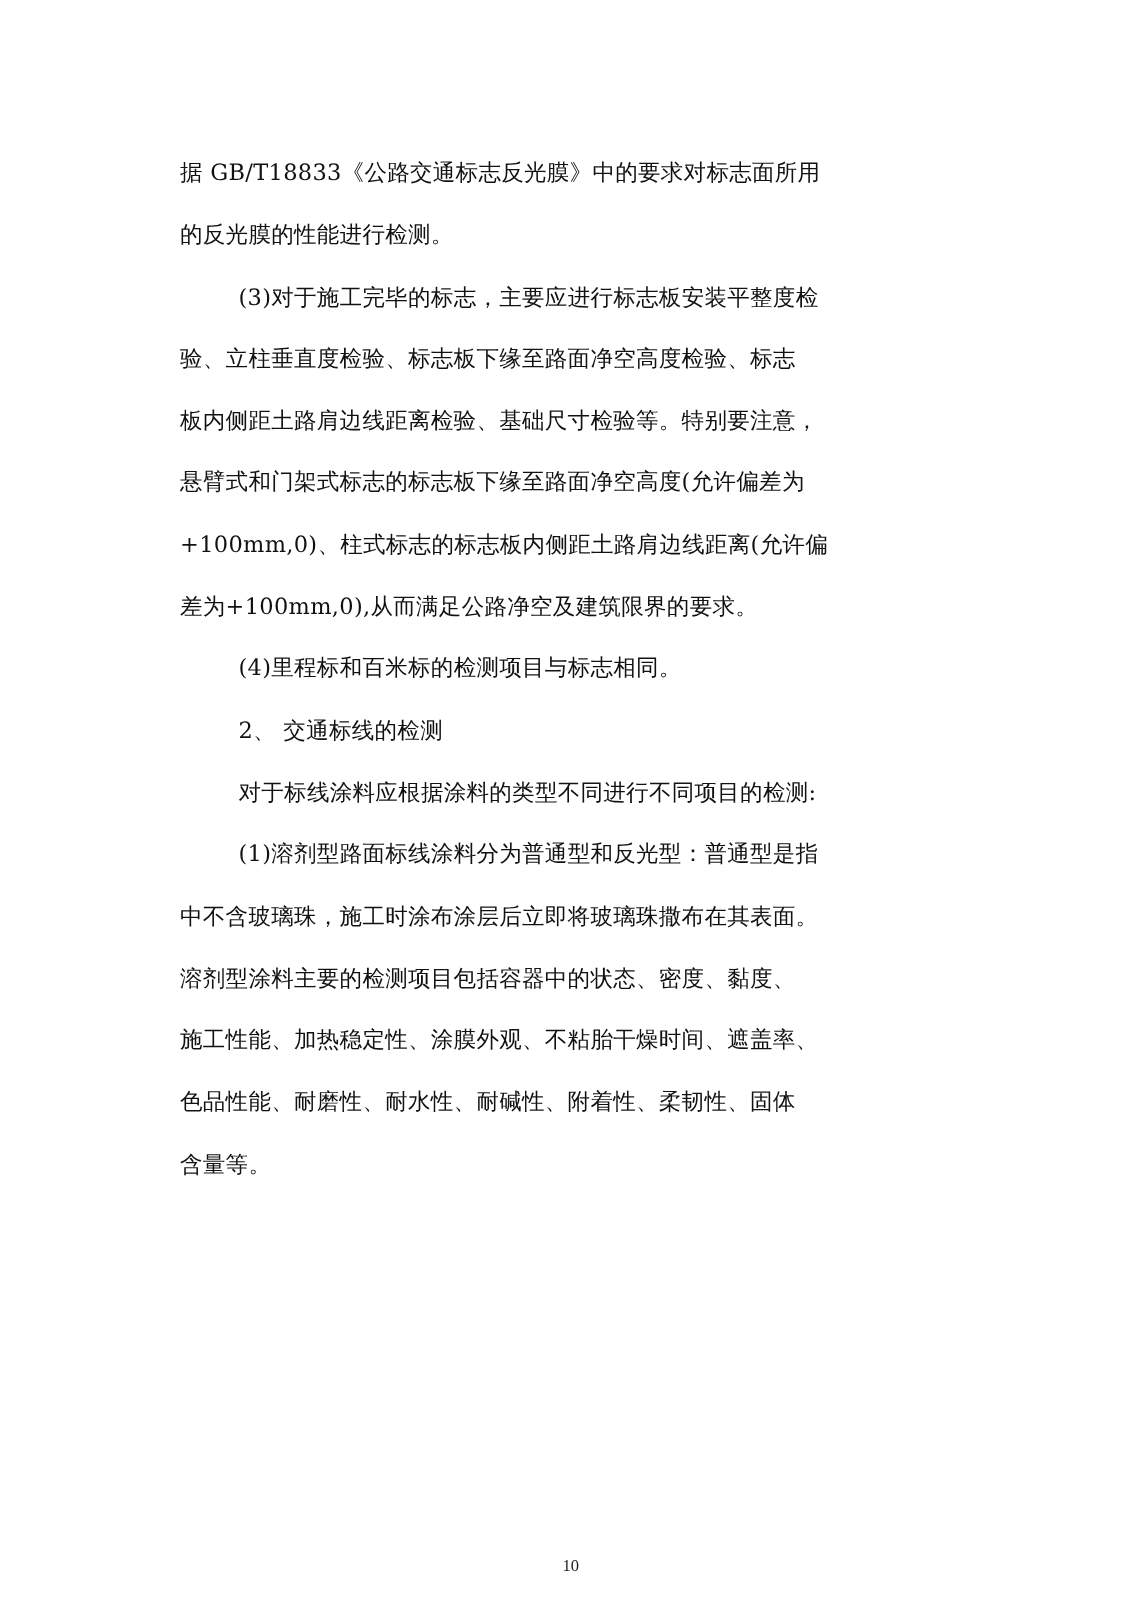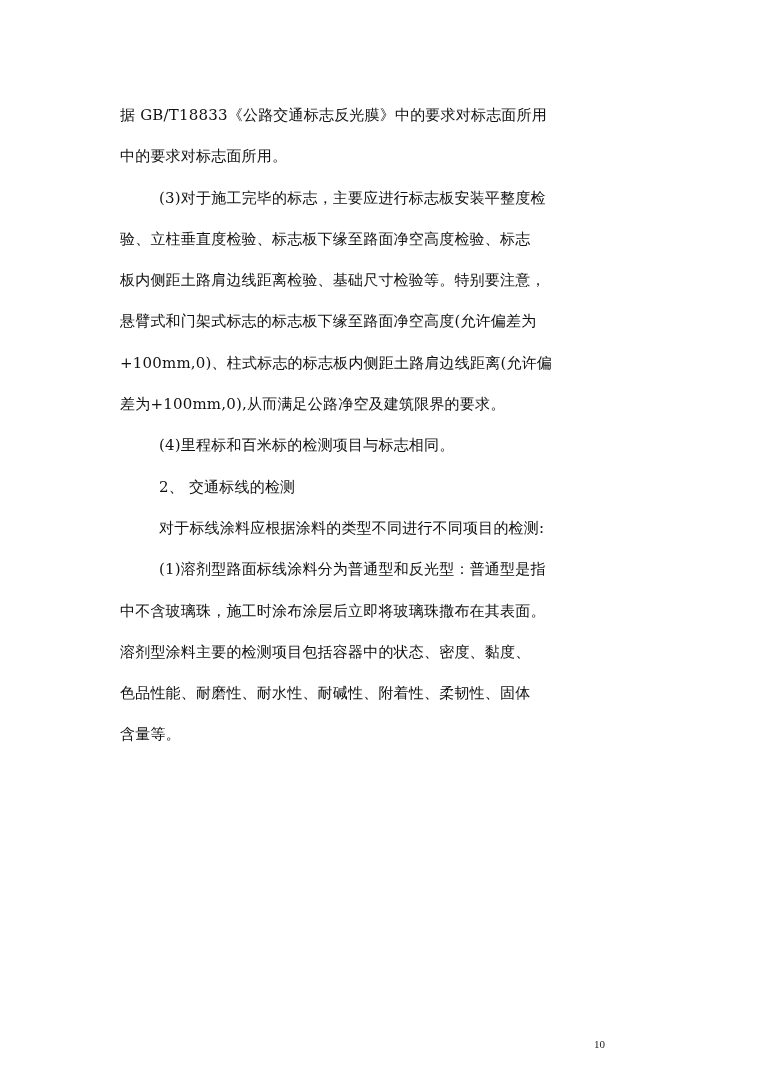--- a/index.html
+++ b/index.html
@@ -2,38 +2,39 @@
 <html><head>
 <meta charset="utf-8">
 <style>
   html, body { margin: 0; padding: 0; background: #ffffff; }
   body { width: 761px; height: 1077px; position: relative; overflow: hidden;
          font-family: "DejaVu Serif", "Liberation Serif", serif; color: #111111; }
   .page { position: absolute; left: 120px; top: 95px; width: 522px; }
   .line { height: 41.3px; line-height: 41.3px; font-size: 15px; white-space: nowrap;
           letter-spacing: 0.2px; }
   .indent { padding-left: 39px; }
-  .pagenum { position: absolute; top: 1038px; left: 0; width: 605px; text-align: right;
+  .pagenum { position: absolute; top: 1038px; left: 0; width: 761px; text-align: center;
              font-size: 11px; font-family: "Liberation Serif", serif; color: #222; }
 </style>
 </head>
 <body>
 
 <div class="page">
   <div class="line">据 GB/T18833《公路交通标志反光膜》中的要求对标志面所用</div>
-  <div class="line">中的要求对标志面所用。</div>
+  <div class="line">的反光膜的性能进行检测。</div>
   <div class="line indent">(3)对于施工完毕的标志，主要应进行标志板安装平整度检</div>
   <div class="line">验、立柱垂直度检验、标志板下缘至路面净空高度检验、标志</div>
   <div class="line">板内侧距土路肩边线距离检验、基础尺寸检验等。特别要注意，</div>
   <div class="line">悬臂式和门架式标志的标志板下缘至路面净空高度(允许偏差为</div>
   <div class="line">+100mm,0)、柱式标志的标志板内侧距土路肩边线距离(允许偏</div>
   <div class="line">差为+100mm,0),从而满足公路净空及建筑限界的要求。</div>
   <div class="line indent">(4)里程标和百米标的检测项目与标志相同。</div>
   <div class="line indent">2、 交通标线的检测</div>
   <div class="line indent">对于标线涂料应根据涂料的类型不同进行不同项目的检测:</div>
   <div class="line indent">(1)溶剂型路面标线涂料分为普通型和反光型：普通型是指</div>
   <div class="line">中不含玻璃珠，施工时涂布涂层后立即将玻璃珠撒布在其表面。</div>
   <div class="line">溶剂型涂料主要的检测项目包括容器中的状态、密度、黏度、</div>
+  <div class="line">施工性能、加热稳定性、涂膜外观、不粘胎干燥时间、遮盖率、</div>
   <div class="line">色品性能、耐磨性、耐水性、耐碱性、附着性、柔韧性、固体</div>
   <div class="line">含量等。</div>
 </div>
 
 <div class="pagenum">10</div>
 
 </body></html>

